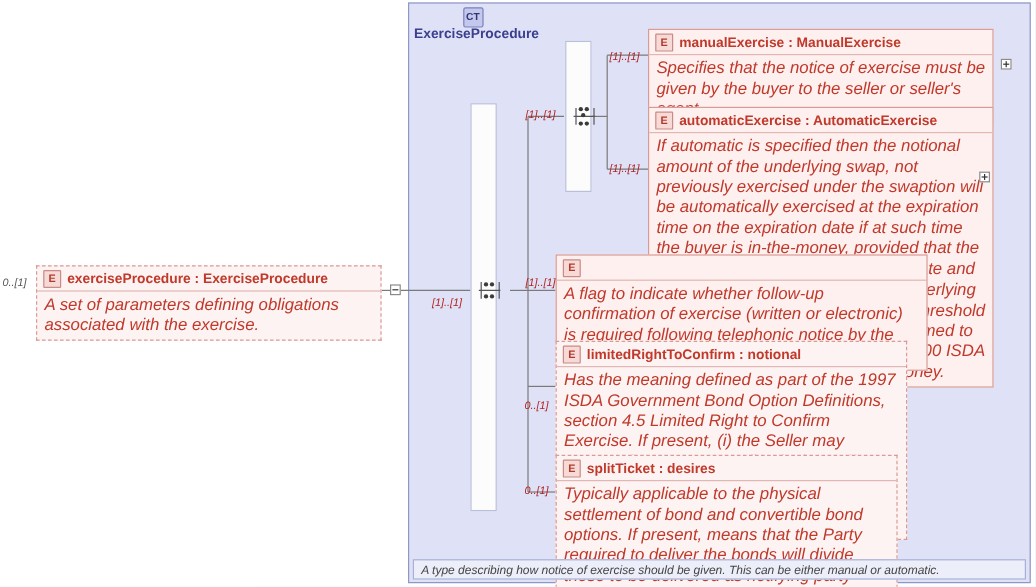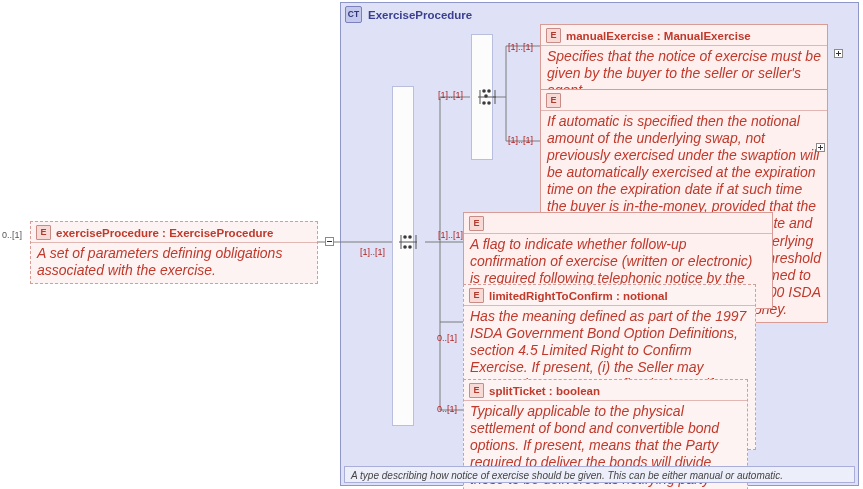--- a/index.html
+++ b/index.html
@@ -56,20 +56,21 @@
     left:340px;top:2px;width:519px;height:484px;
     box-sizing:border-box;
     border:1px solid #8f96c8;
     background:#dfe2f6;
   }
   .ct-header{
     position:absolute;left:345px;top:6px;
     display:flex;align-items:center;
     font-size:11.5px;font-weight:bold;color:#3b3f8f;
     white-space:nowrap;
+    flex-direction:column;
   }
   .ct-header .ctbadge{
     width:15px;height:15px;border:1px solid #7a81bb;
     background:#c3c8ec;color:#2f3575;
     font-size:8.5px;font-weight:bold;line-height:14px;text-align:center;
     margin-right:6px;border-radius:2px;
   }
   .ct-footer{
     position:absolute;left:344px;top:466px;width:511px;height:17px;
     box-sizing:border-box;
@@ -82,21 +83,21 @@
 
   
   .seq-panel{
     position:absolute;box-sizing:border-box;
     background:#fcfcfc;border:1px solid #b9bedd;
   }
 
   
   .occ{
     position:absolute;
-    font-size:9px;color:#b22222;
+    font-size:9px;font-style:italic;color:#b22222;
     white-space:nowrap;
   }
   .occ.grey{color:#555;}
 
   
   .plus{
     position:absolute;width:9px;height:9px;box-sizing:border-box;
     border:1px solid #8a8a8a;background:#fff;
   }
   .plus:before,.plus:after{
@@ -193,20 +194,21 @@
     </div>
     <div class="sep"></div>
     <div class="desc">Specifies that the notice of exercise must be given by the buyer to the seller or seller's agent.</div>
   </div>
   <div class="occ" style="left:508px;top:42px;">[1]..[1]</div>
   <div class="plus" style="left:834px;top:49px;"></div>
 
   <div class="node" style="left:540px;top:89px;width:288px;">
     <div class="hdr">
       <span class="badge">E</span>
+      <span>automaticExercise : AutomaticExercise</span>
     </div>
     <div class="sep"></div>
     <div class="desc">If automatic is specified then the notional amount of the underlying swap, not previously exercised under the swaption will be automatically exercised at the expiration time on the expiration date if at such time the buyer is in-the-money, provided that the difference between the settlement rate and the fixed rate under the relevant underlying swap is not less than the specified threshold rate. The term in-the-money is assumed to have the meaning defining in the 2000 ISDA Definitions, Section 17.4 In-the-money.</div>
   </div>
   <div class="occ" style="left:508px;top:135px;">[1]..[1]</div>
   <div class="plus" style="left:816px;top:143px;"></div>
 
   <div class="node" style="left:463px;top:212px;width:310px;">
     <div class="hdr">
       <span class="badge">E</span>
@@ -222,21 +224,21 @@
       <span>limitedRightToConfirm : notional</span>
     </div>
     <div class="sep"></div>
     <div class="desc">Has the meaning defined as part of the 1997 ISDA Government Bond Option Definitions, section 4.5 Limited Right to Confirm Exercise. If present, (i) the Seller may request the Buyer to confirm its intent if not done on or before the expiration time on the Expiration date (ii) specific rules will apply in relation to the settlement mode.</div>
   </div>
   <div class="occ" style="left:437px;top:333px;">0..[1]</div>
 
   <div class="node dashed" style="left:463px;top:379px;width:285px;">
     <div class="hdr">
       <span class="badge">E</span>
-      <span>splitTicket : boolean</span>
+      <span>splitTicket : desires</span>
     </div>
     <div class="sep"></div>
     <div class="desc">Typically applicable to the physical settlement of bond and convertible bond options. If present, means that the Party required to deliver the bonds will divide those to be delivered as notifying party desires to facilitate delivery obligations.</div>
   </div>
   <div class="occ" style="left:437px;top:404px;">0..[1]</div>
 
   <div class="ct-footer">A type describing how notice of exercise should be given. This can be either manual or automatic.</div>
 
 </div>
 

